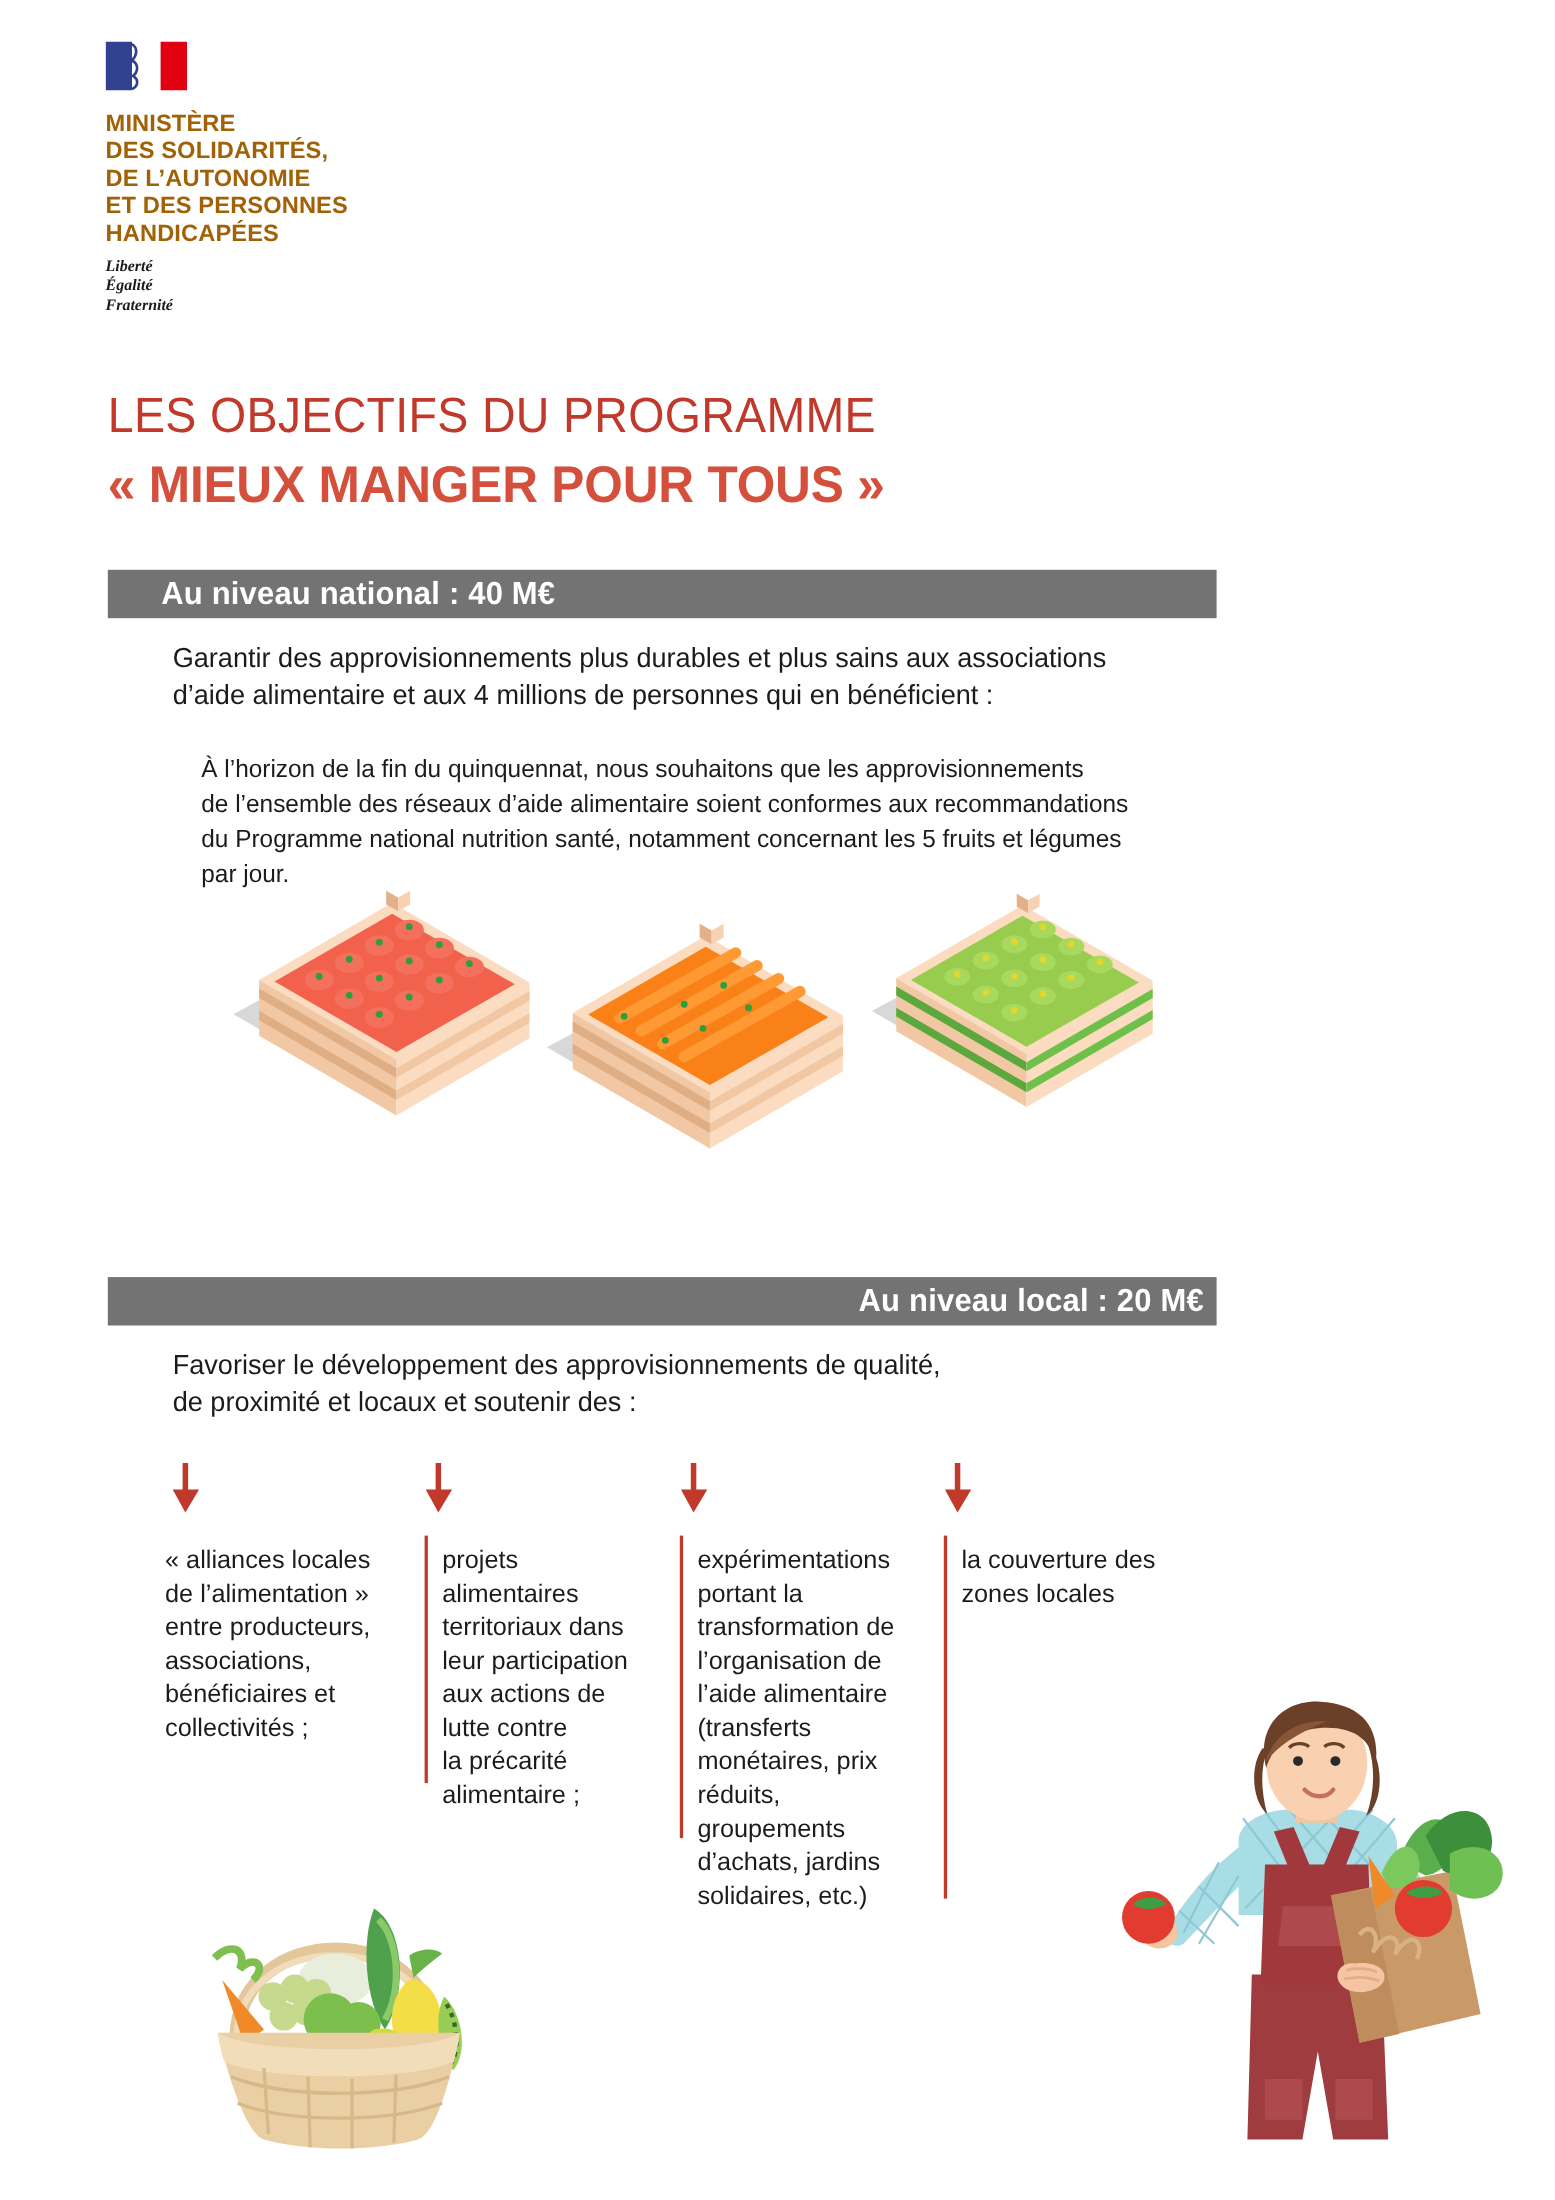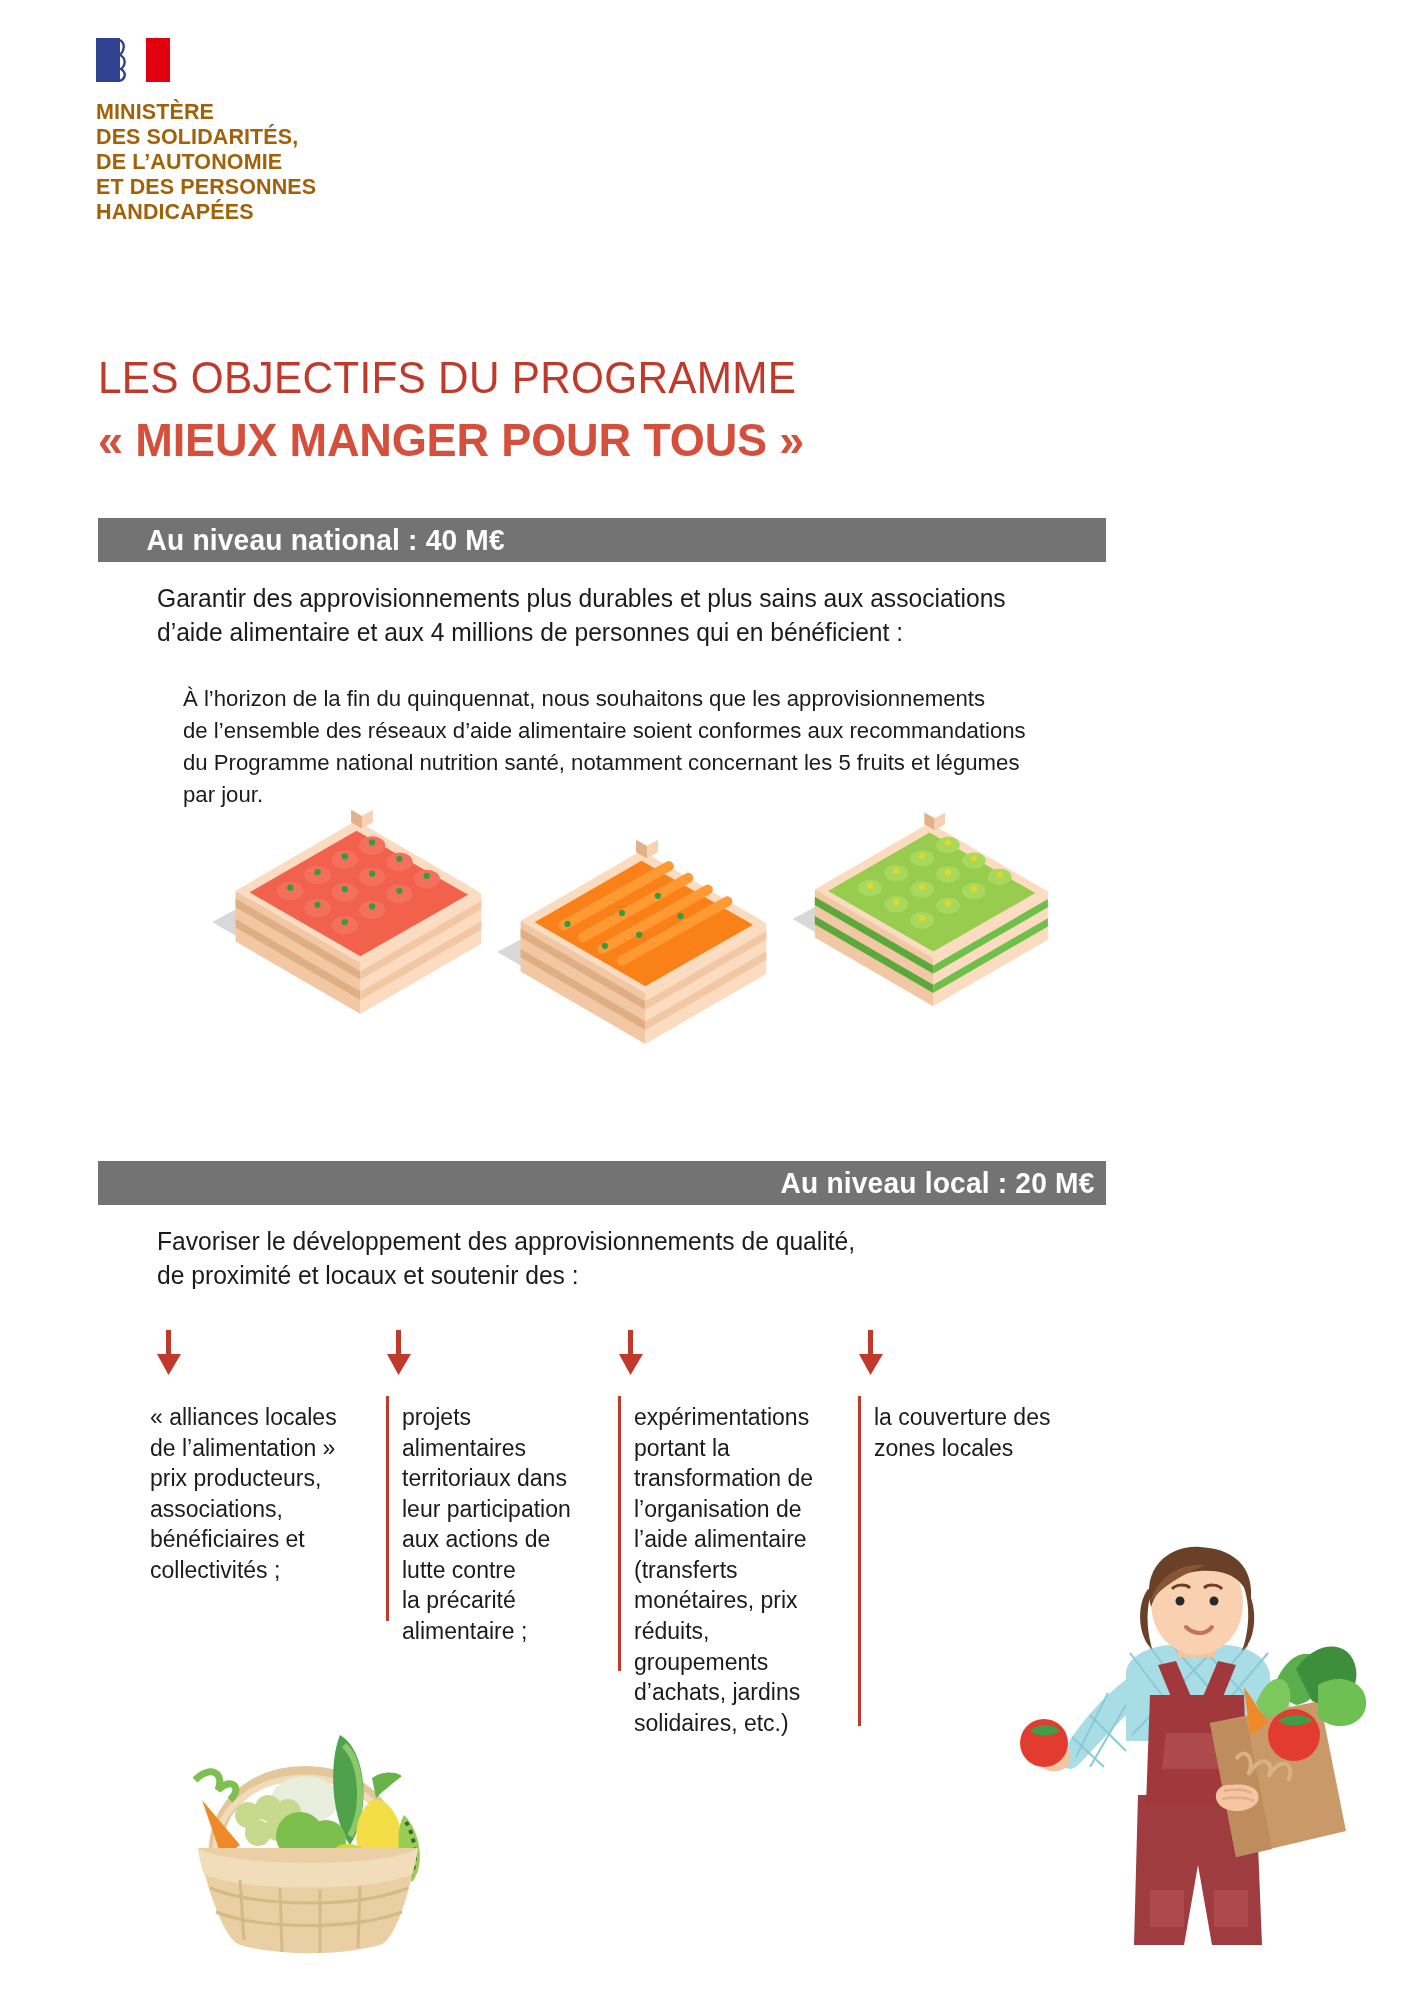--- a/index.html
+++ b/index.html
@@ -130,20 +130,23 @@
     <path d="M24 4 C32 8, 30 16, 26 20 C32 22, 33 30, 27 34 C33 38, 31 46, 24 48 Z" fill="#ffffff"></path>
     <path d="M24 4 C33 6, 36 14, 30 20 C36 24, 34 32, 28 36 C35 40, 33 47, 26 48 L50 48 L50 4 Z" fill="#ffffff"></path>
     <path d="M50 4 L74 4 L74 48 L50 48 Z" fill="#E1000F"></path>
     <path d="M24 6 C30 10, 28 17, 24 21 C30 24, 30 31, 25 35 C31 39, 29 45, 24 47" fill="none" stroke="#30418F" stroke-width="2.4"></path>
   </svg>
   <div id="ministry-name">MINISTÈRE
 DES SOLIDARITÉS,
 DE L’AUTONOMIE
 ET DES PERSONNES
 HANDICAPÉES</div>
+  <div id="ministry-motto">Liberté
+Égalité
+Fraternité</div>
 </div>
 
 <div id="title-1">LES OBJECTIFS DU PROGRAMME</div>
 <div id="title-2">« MIEUX MANGER POUR TOUS »</div>
 
 <div class="banner" id="banner-national">
   <span class="banner-label">Au niveau national : 40 M€</span>
 </div>
 
 <div class="para" id="para-national-lead">Garantir des approvisionnements plus durables et plus sains aux associations
@@ -305,21 +308,21 @@
 
 <div id="columns">
 
   <div class="column" id="col-1">
     <svg class="col-arrow" viewBox="0 0 34 46">
       <rect x="14" y="0" width="5" height="28" fill="#C0392B"></rect>
       <polygon points="5,24 29,24 16.5,45" fill="#C0392B"></polygon>
     </svg>
     <div class="col-text">« alliances locales
 de l’alimentation »
-prix producteurs,
+entre producteurs,
 associations,
 bénéficiaires et
 collectivités ;</div>
   </div>
 
   <div class="column" id="col-2">
     <svg class="col-arrow" viewBox="0 0 34 46">
       <rect x="14" y="0" width="5" height="28" fill="#C0392B"></rect>
       <polygon points="5,24 29,24 16.5,45" fill="#C0392B"></polygon>
     </svg>

